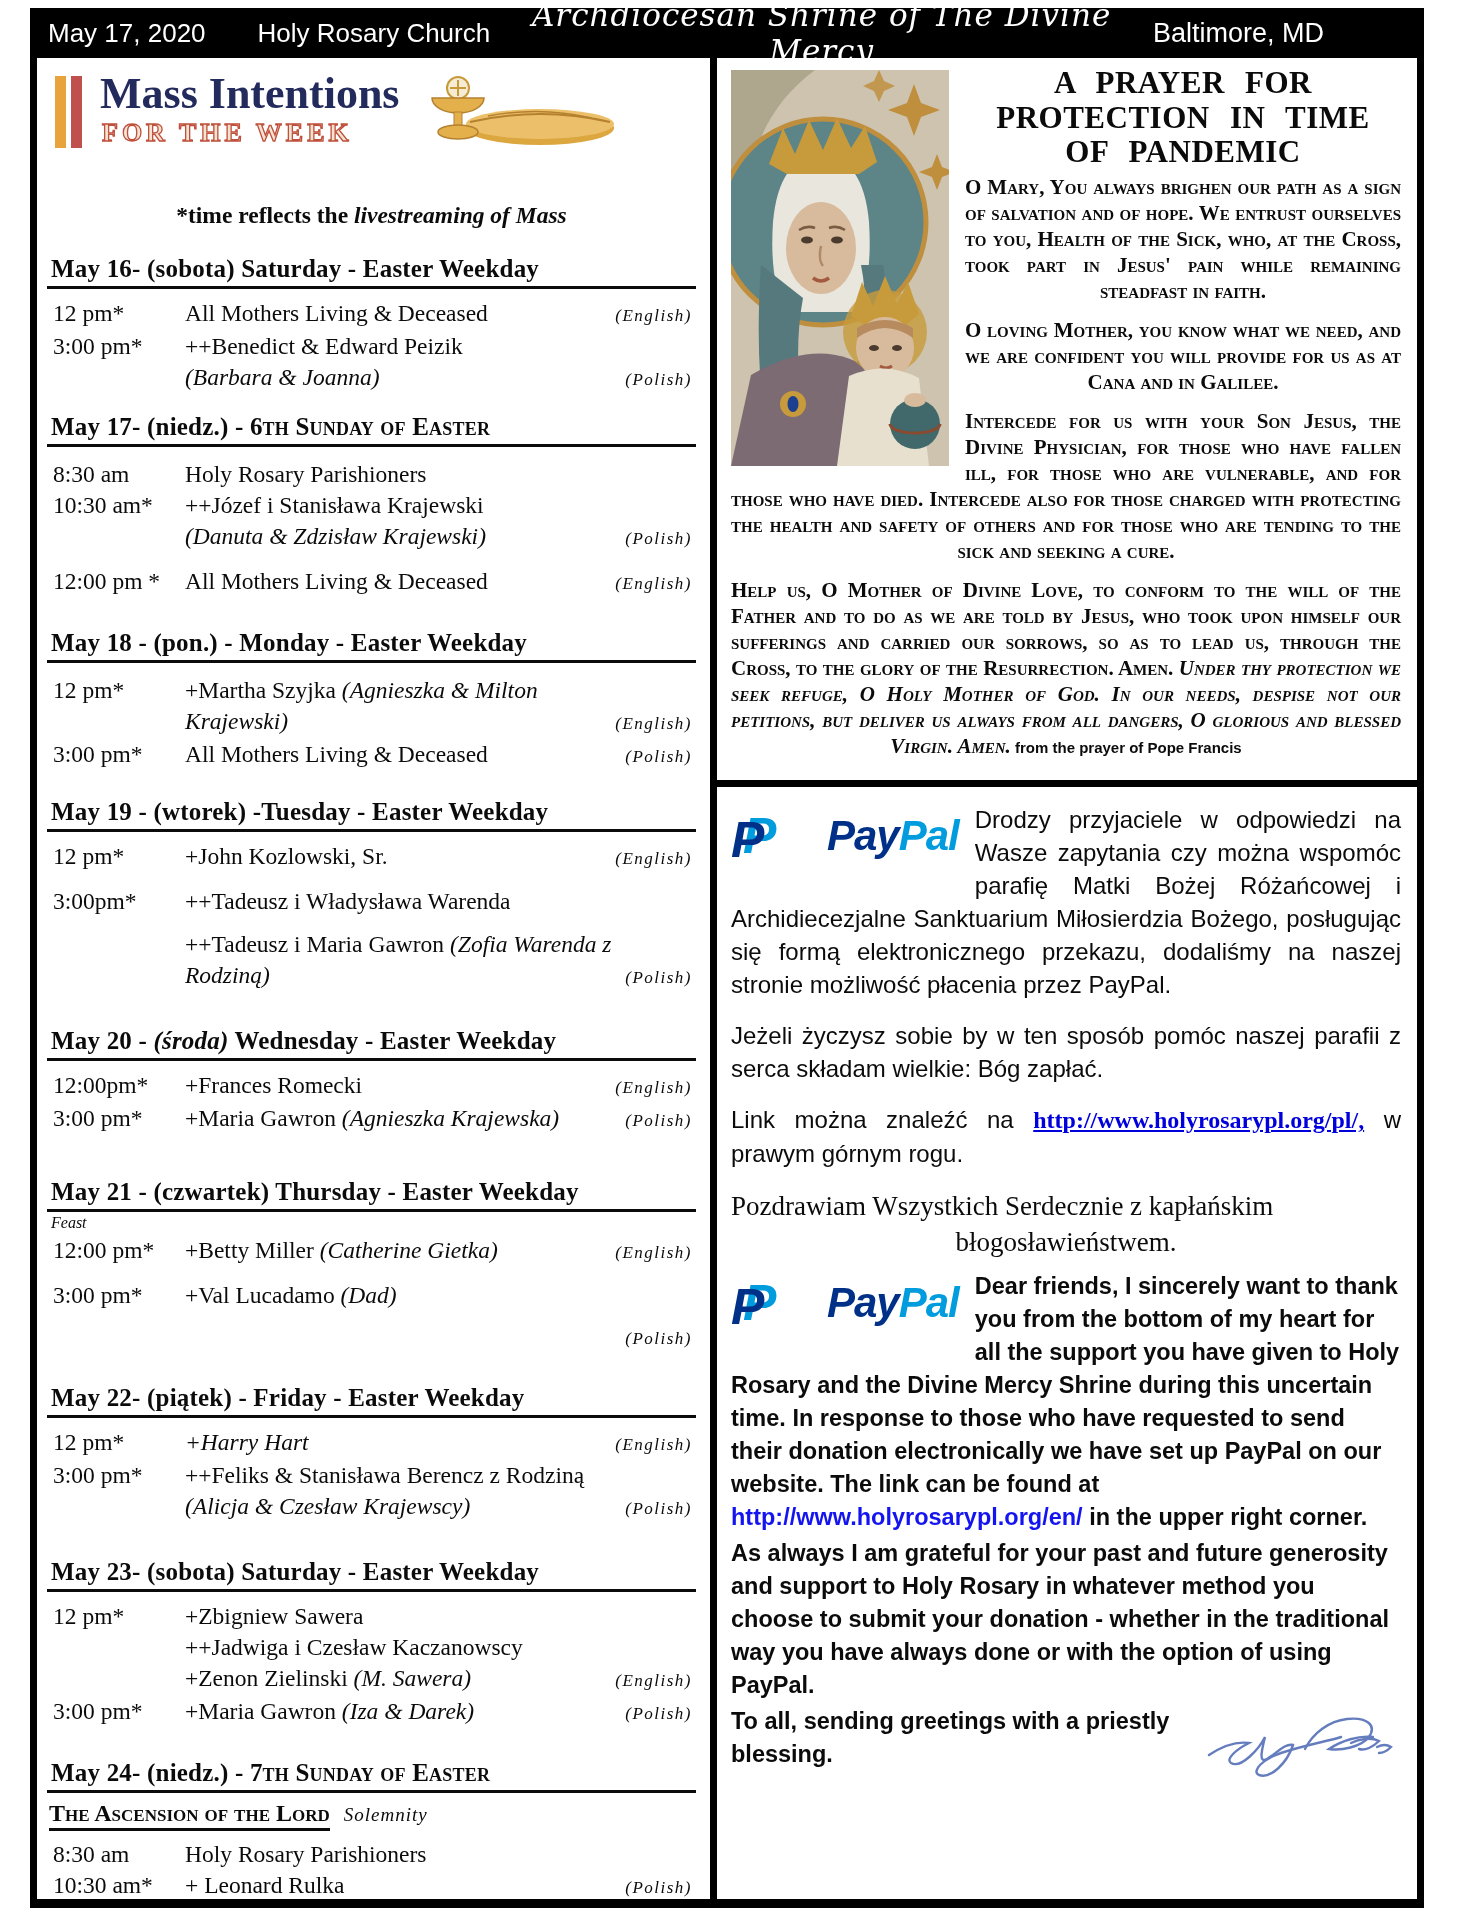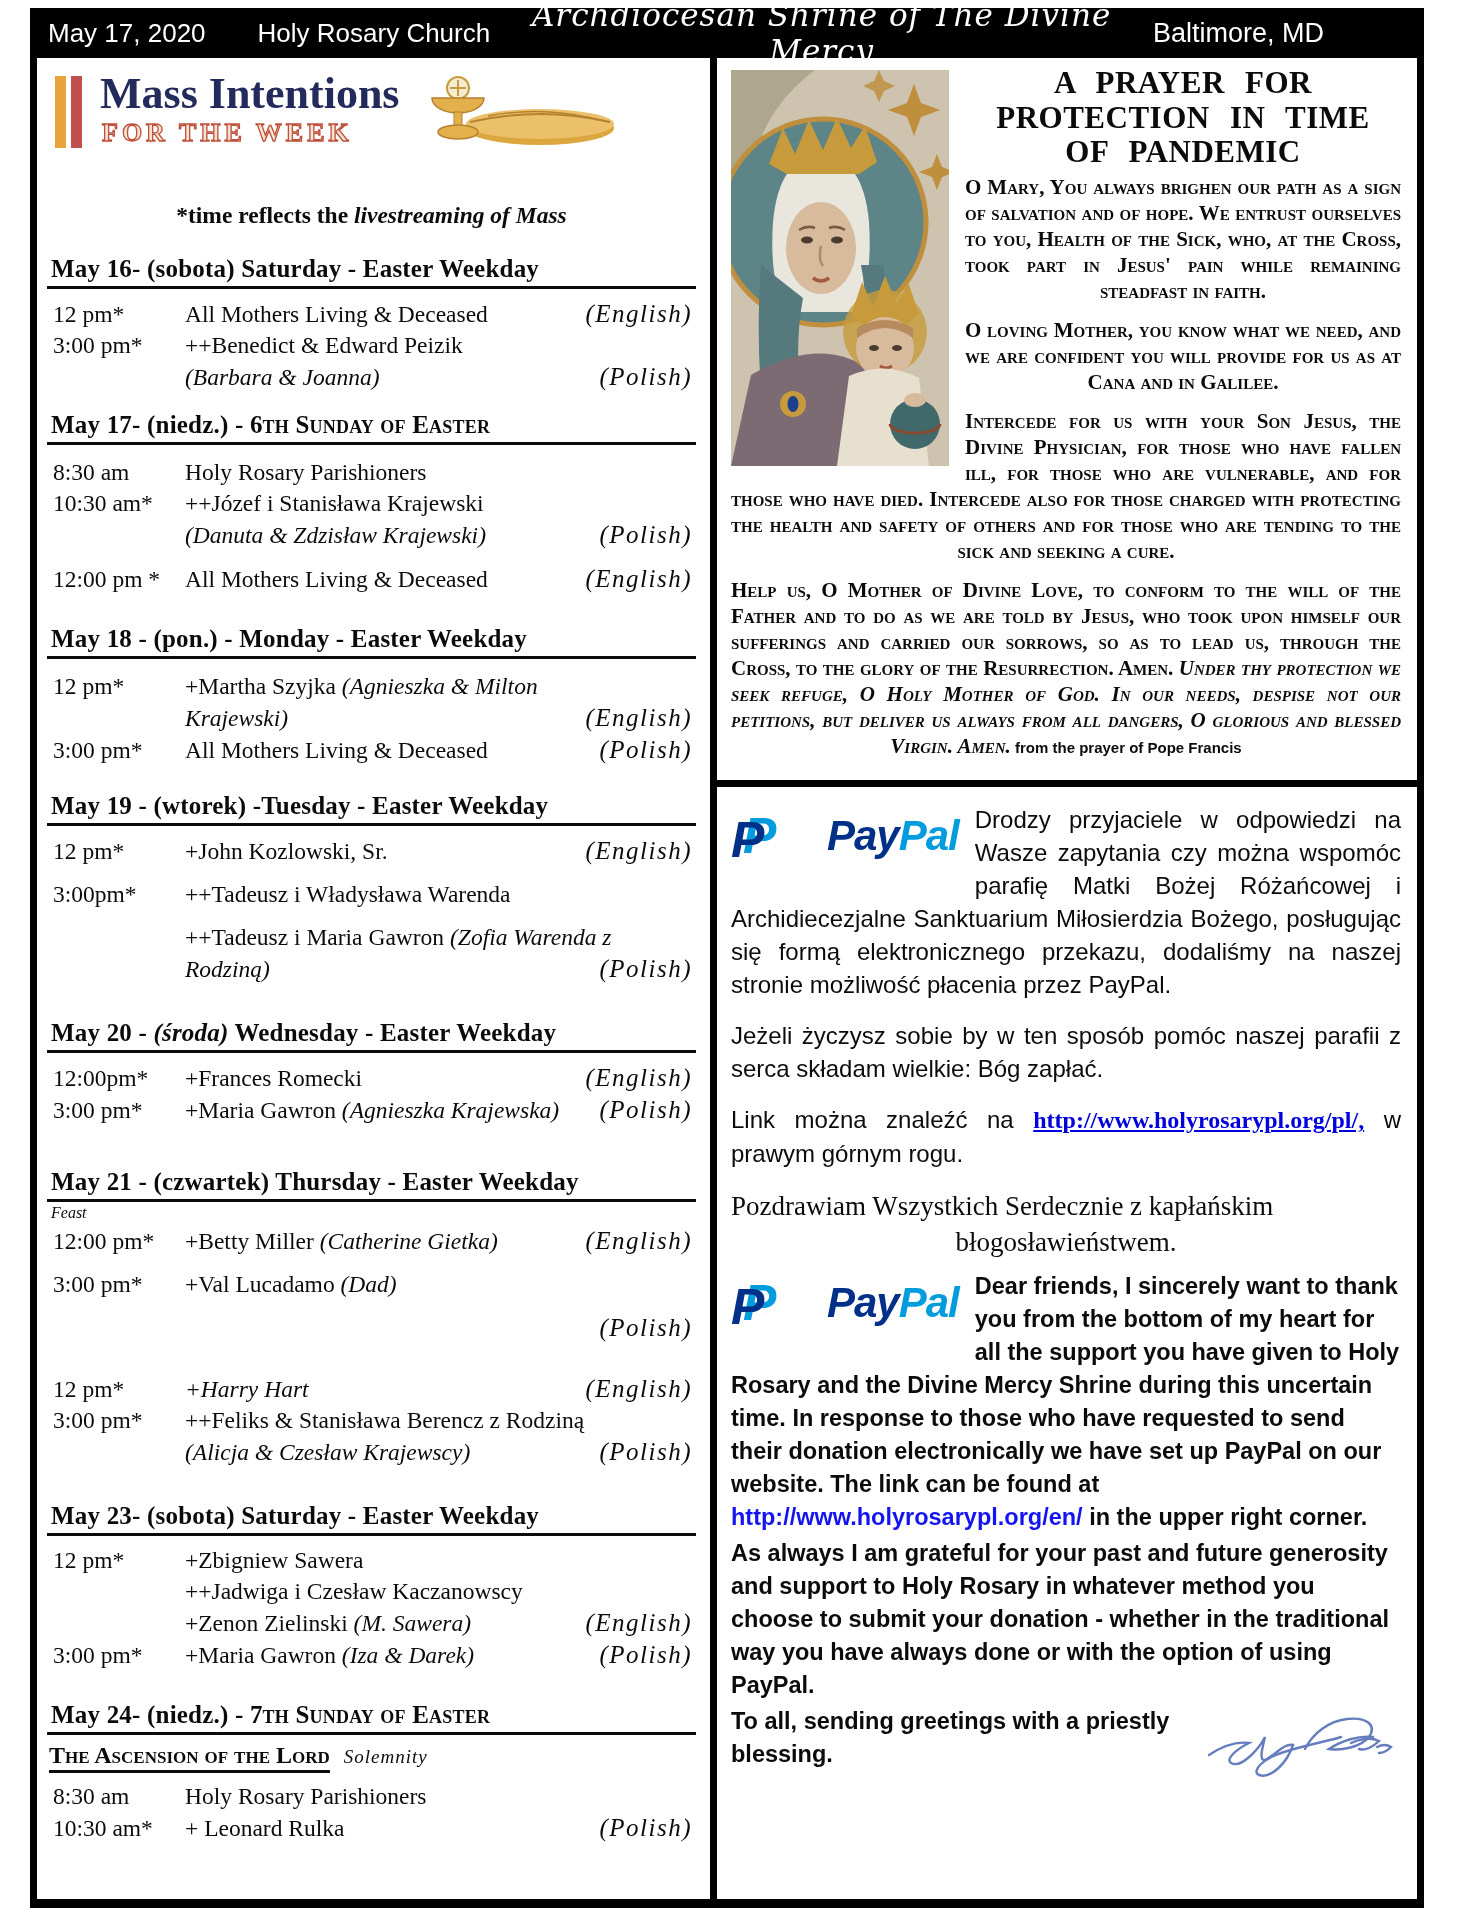--- a/index.html
+++ b/index.html
@@ -33,21 +33,21 @@
   .dhead2{font-weight:bold;font-size:24px;margin:-2px 0 10px 2px;}
   .underl{border-bottom:3px solid #0b0b0b;padding-bottom:2px;}
   .sc{font-variant:small-caps;}
   .ital{font-style:italic;}
   .feast{font-weight:normal;font-style:italic;font-size:19px;letter-spacing:1px;margin-left:14px;}
   .feastnote{font-style:italic;font-size:16px;margin:-7px 0 3px 4px;}
   .mrow{display:grid;grid-template-columns:134px 1fr auto;align-items:baseline;font-size:23.5px;line-height:31px;}
   .mtime{padding-left:6px;white-space:nowrap;}
   .mtext{padding-left:4px;}
   .paren{font-style:italic;}
-  .mlang{font-style:italic;font-size:25px;letter-spacing:1.5px;padding-right:4px;white-space:nowrap;}
+  .mlang{font-style:italic;font-size:17px;letter-spacing:1.5px;padding-right:4px;white-space:nowrap;}
   
   .prayer{border-bottom:7px solid #000;padding:8px 16px 6px 14px;overflow:hidden;}
   .madonna{float:left;width:218px;height:396px;margin:4px 16px 4px 0;display:block;}
   .ptitle{font-weight:bold;font-size:31px;line-height:1.12;text-align:center;word-spacing:12px;letter-spacing:0.5px;margin:0 0 4px;}
   .ppar{font-variant:small-caps;font-weight:bold;font-size:21px;line-height:26px;text-align:justify;text-align-last:center;margin:0 0 13px;}
   .pit,.pamen{font-style:italic;}
   .pattr{font-variant:normal;font-weight:600;font-family:"Liberation Sans",sans-serif;font-size:15px;}
   
   .pl-section{padding:16px 16px 2px 14px;overflow:hidden;}
   .en-section{padding:2px 16px 0 14px;overflow:hidden;}
@@ -216,20 +216,21 @@
               <span class="mtext"><span>+Val Lucadamo</span><span class="paren"> (Dad)</span></span>
               <span class="mlang"></span>
             </div>
             <div class="mrow" style="margin-top: 12px;">
               <span class="mtime"></span>
               <span class="mtext"></span>
               <span class="mlang">(Polish)</span>
             </div>
           </section>
           <section class="day" style="margin-top: 30px;">
+            <div class="dhead"><span>May 22- (piątek) - Friday - Easter Weekday</span></div>
             <div class="mrow">
               <span class="mtime">12 pm*</span>
               <span class="mtext"><span class="ital">+Harry Hart</span></span>
               <span class="mlang">(English)</span>
             </div>
             <div class="mrow">
               <span class="mtime">3:00  pm*</span>
               <span class="mtext"><span>++Feliks &amp; Stanisława Berencz z Rodziną</span></span>
               <span class="mlang"></span>
             </div>

